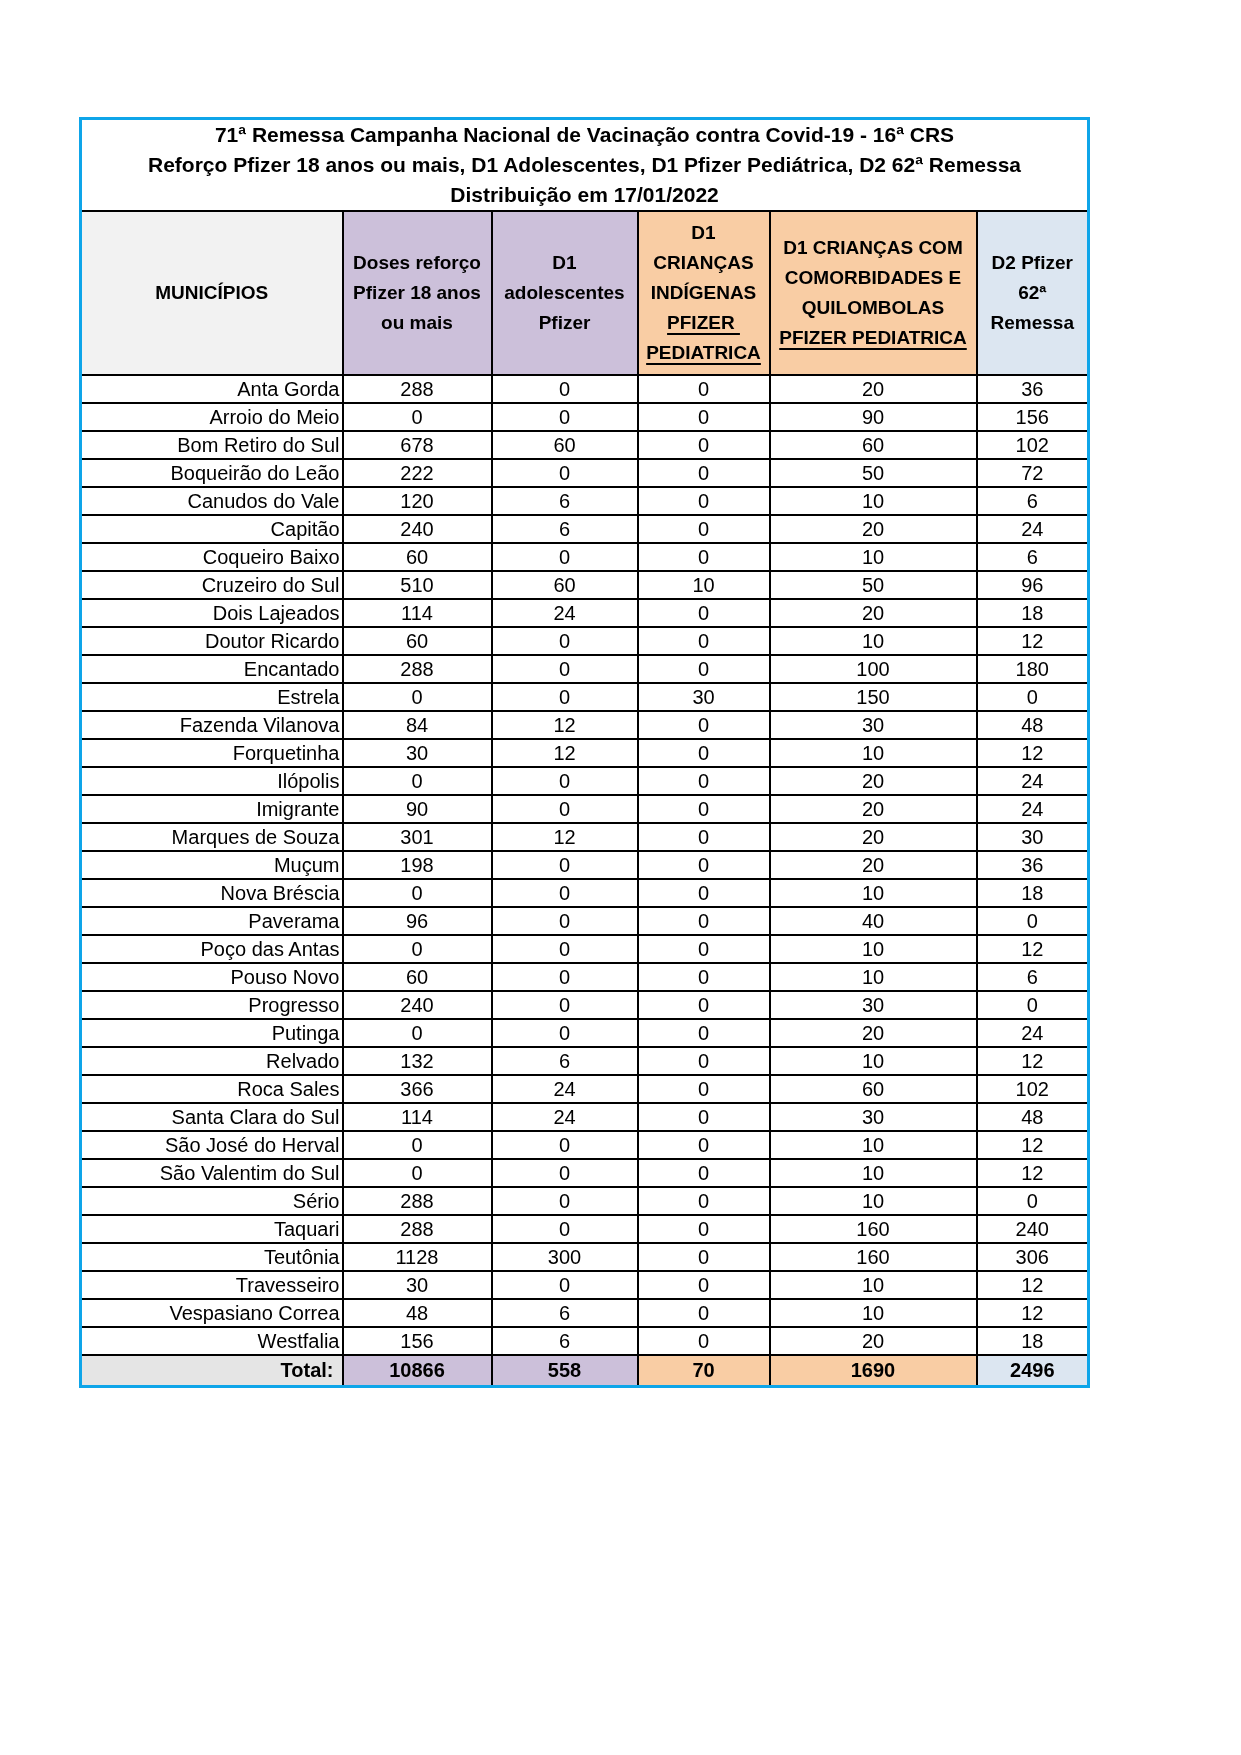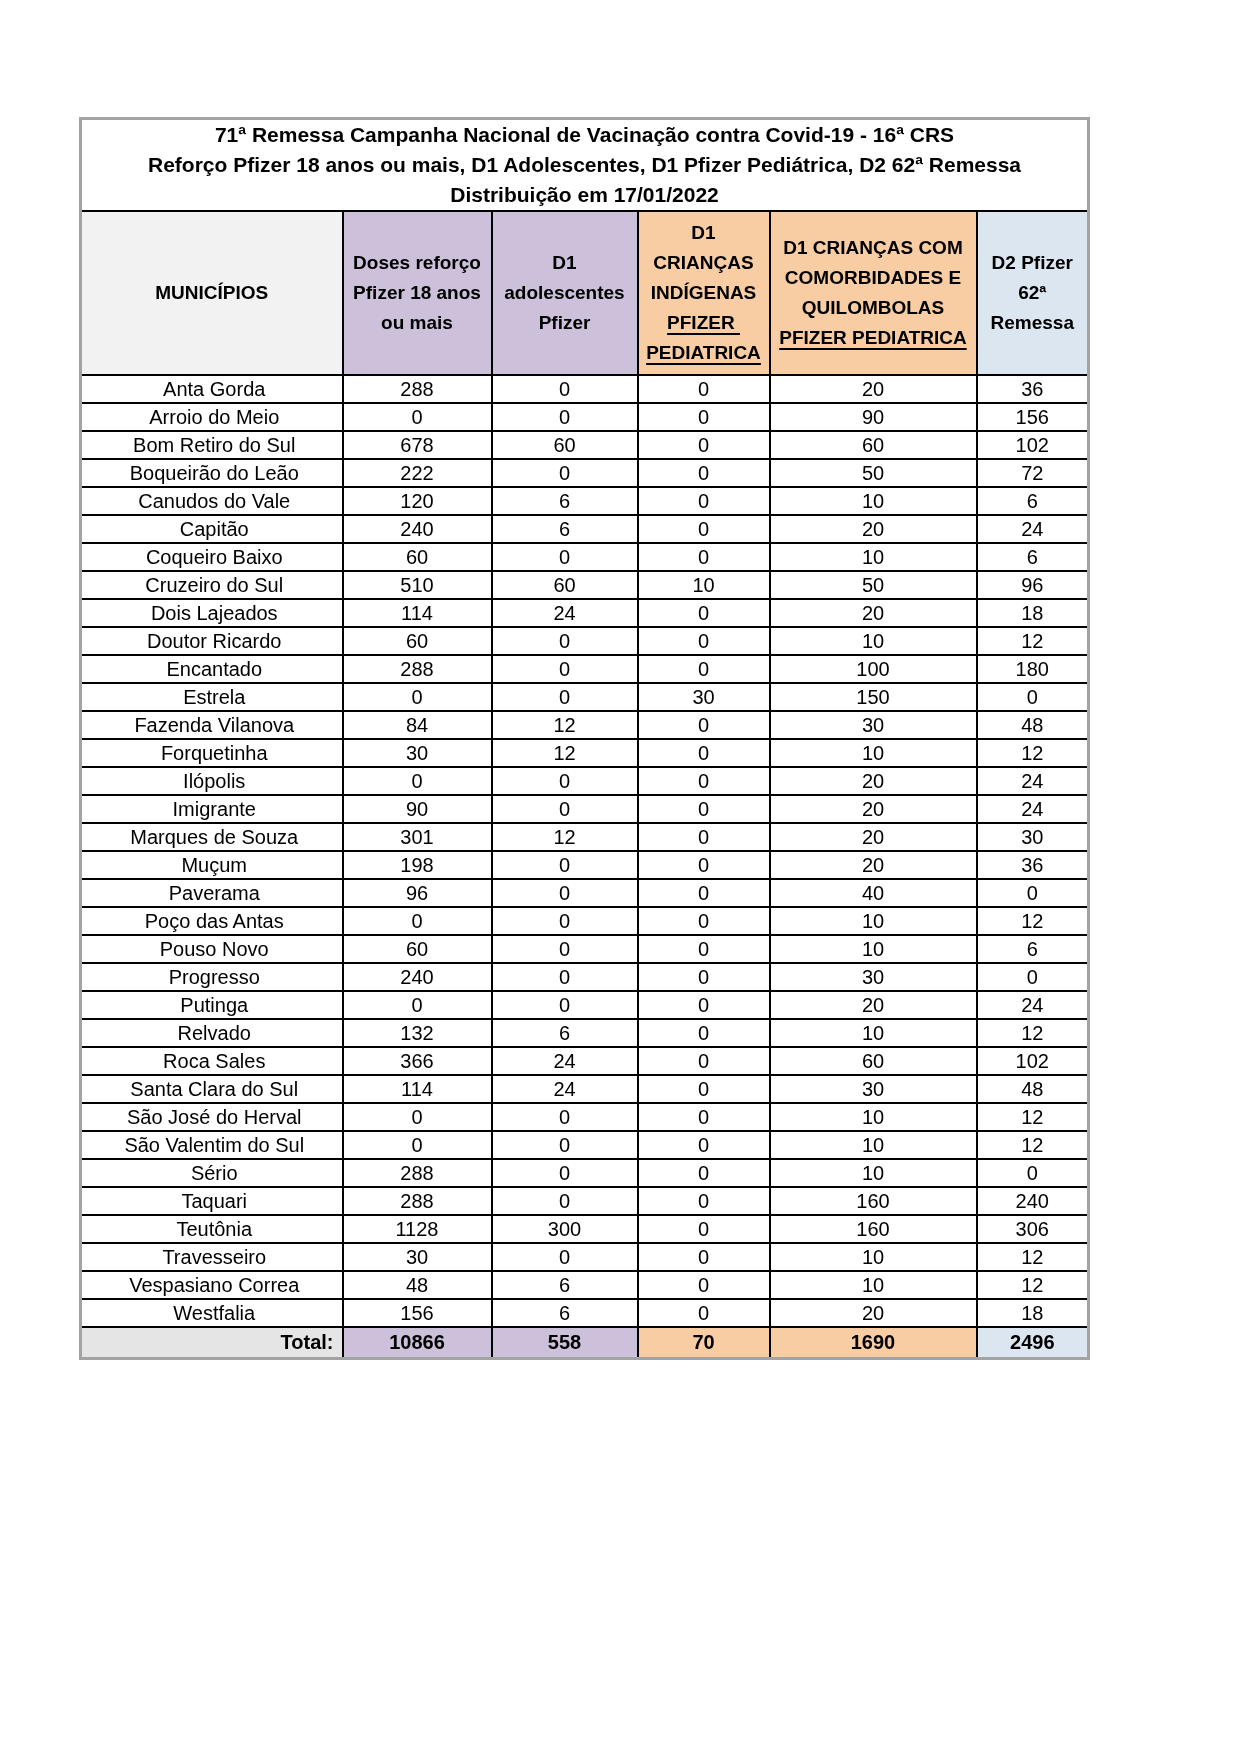--- a/index.html
+++ b/index.html
@@ -14,21 +14,21 @@
   }
   .sheet-wrap {
     position: absolute;
     left: 79px;
     top: 117px;
   }
   table.sheet {
     border-collapse: collapse;
     table-layout: fixed;
     width: 1008px;
-    border: 3px solid #a3a3a3;
+    border: 3px solid #0ea5e9;
   }
   table.sheet td, table.sheet th {
     border: 2px solid #000000;
     overflow: hidden;
     vertical-align: middle;
   }
   .title-cell {
     height: 91px;
     text-align: center;
     font-weight: bold;
@@ -48,21 +48,21 @@
   .h-muni   { background: #f2f2f2; font-size: 20px; }
   .h-purple { background: #ccc0da; }
   .h-orange { background: #f9cda4; }
   .h-blue   { background: #dce6f1; }
   .u {
     text-decoration: underline;
     text-decoration-thickness: 2px;
     text-underline-offset: 4px;
   }
   td.muni {
-    text-align: center;
+    text-align: right;
     padding: 0 2px 0 7px;
     font-size: 20px;
     height: 28px;
     white-space: nowrap;
     background: #ffffff;
   }
   td.num {
     text-align: center;
     font-size: 20px;
     height: 28px;
@@ -277,20 +277,28 @@
         </tr>
         <tr>
           <td class="muni">Muçum</td>
           <td class="num">198</td>
           <td class="num">0</td>
           <td class="num">0</td>
           <td class="num">20</td>
           <td class="num">36</td>
         </tr>
         <tr>
+          <td class="muni">Nova Bréscia</td>
+          <td class="num">0</td>
+          <td class="num">0</td>
+          <td class="num">0</td>
+          <td class="num">10</td>
+          <td class="num">18</td>
+        </tr>
+        <tr>
           <td class="muni">Paverama</td>
           <td class="num">96</td>
           <td class="num">0</td>
           <td class="num">0</td>
           <td class="num">40</td>
           <td class="num">0</td>
         </tr>
         <tr>
           <td class="muni">Poço das Antas</td>
           <td class="num">0</td>

